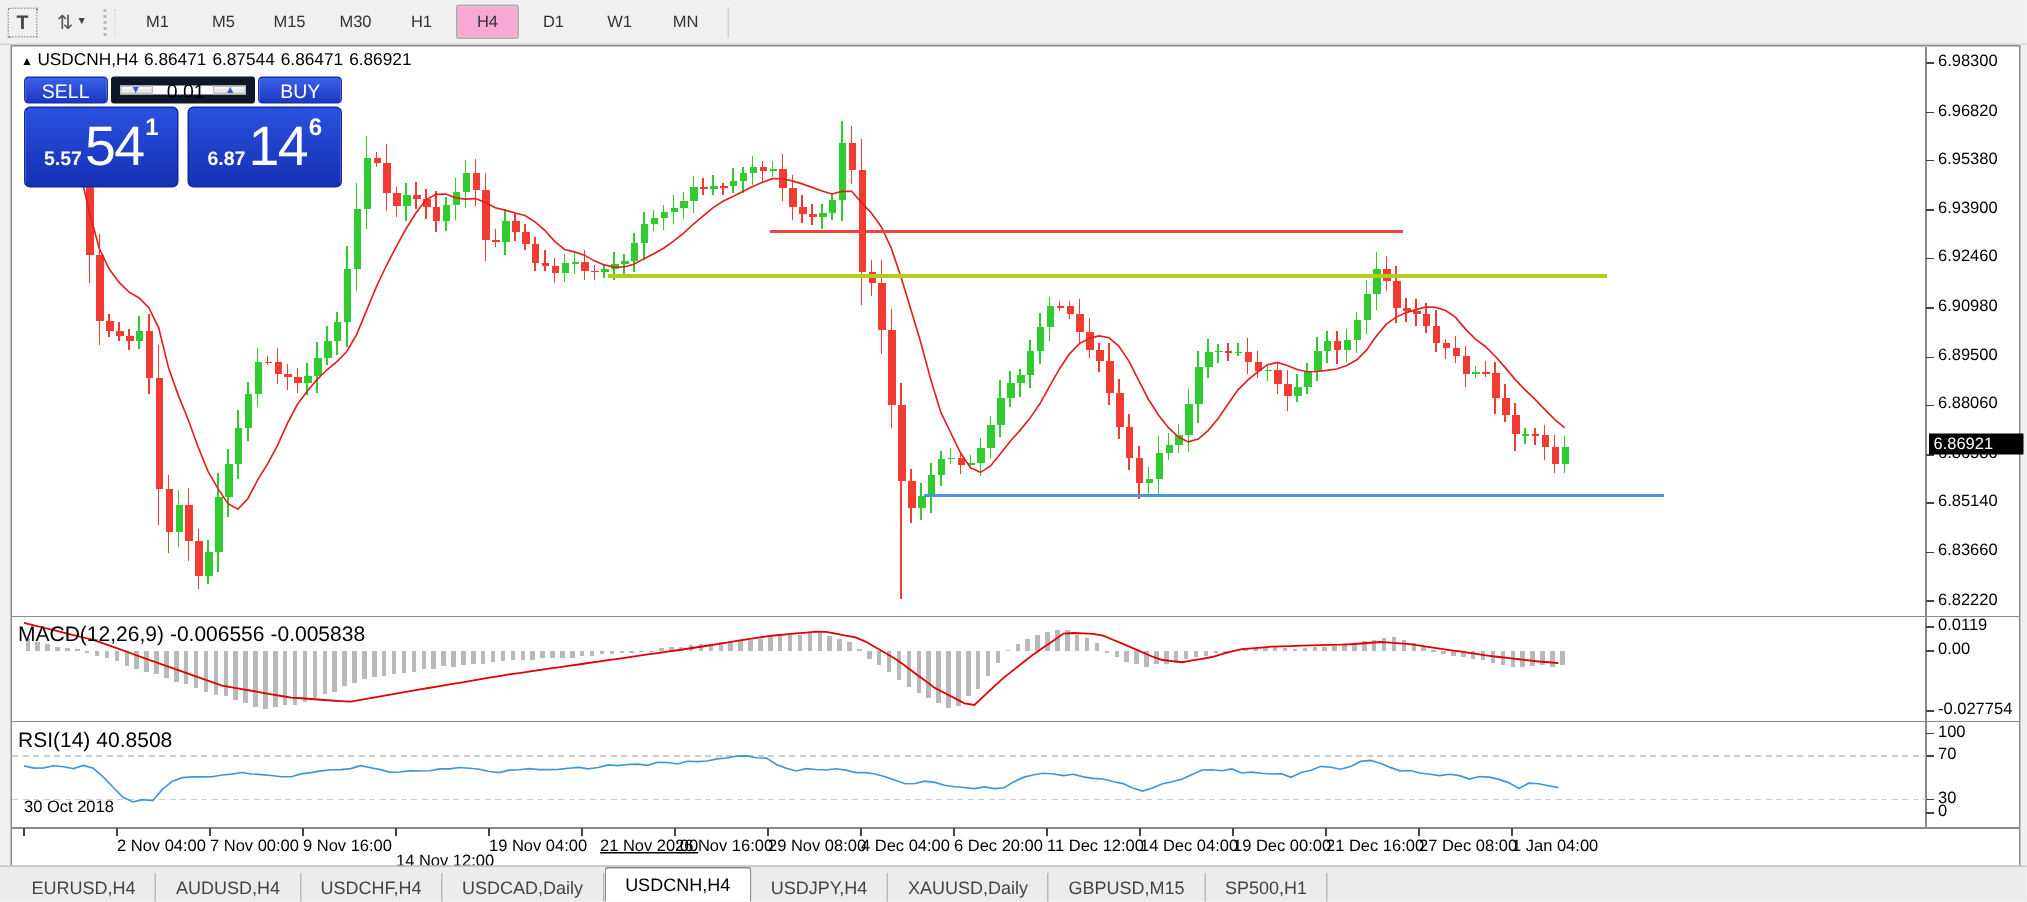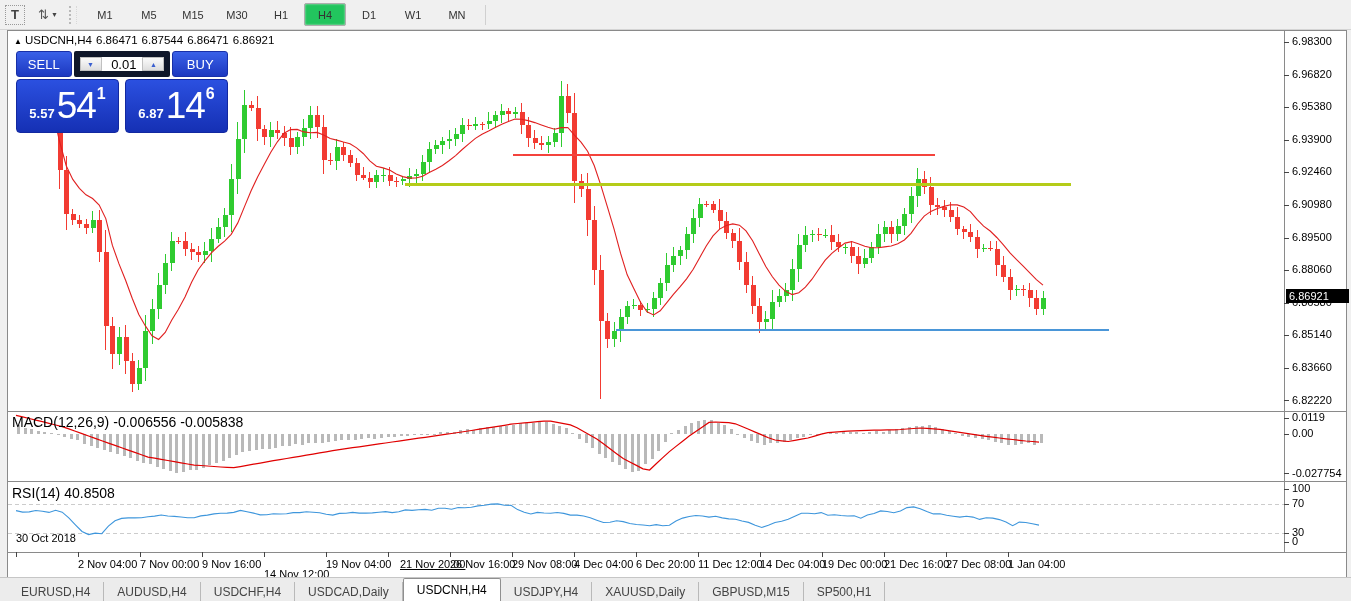--- a/index.html
+++ b/index.html
@@ -4,36 +4,36 @@
 <style>
   html,body{margin:0;padding:0;}
   body{width:1351px;height:601px;background:#f0f0f0;font-family:"Liberation Sans",sans-serif;position:relative;overflow:hidden;}
   
   #toolbar{position:absolute;left:0;top:0;width:1351px;height:29px;background:#f0f0f0;border-bottom:1px solid #d4d4d4;display:flex;align-items:center;}
   .tool-ico{width:22px;height:20px;margin-left:4px;display:flex;align-items:center;justify-content:center;color:#555;font-size:13px;cursor:pointer;}
   #texttool{border:1px dotted #999;width:18px;height:18px;margin-left:5px;font-weight:bold;color:#444;}
   .caret{font-size:7px;color:#444;margin-left:2px;}
   .grip{width:5px;height:18px;margin:0 6px 0 10px;border-left:2px dotted #b9b9b9;border-right:1px dotted #d9d9d9;}
   .tf-btn{min-width:30px;height:21px;margin:0 1px;padding:0 5px;display:flex;align-items:center;justify-content:center;font-size:11px;color:#333;border:1px solid transparent;border-radius:2px;cursor:pointer;}
-  .tf-btn.active{background:#22c55e;border:1px solid #aeaeae;box-shadow:inset 0 0 2px #ddd;}
+  .tf-btn.active{background:#f9a8d4;border:1px solid #aeaeae;box-shadow:inset 0 0 2px #ddd;}
   .tb-sep{width:1px;height:20px;background:#d0d0d0;margin:0 6px;}
   
   #chartwin{position:absolute;left:7px;top:30px;width:1338px;height:546px;background:#fff;border:1px solid #8a8a8a;box-sizing:content-box;}
   #chartwin svg{position:absolute;left:0;top:0;}
   .axlabel{position:absolute;font-size:11px;color:#000;white-space:nowrap;}
   .datelabel{position:absolute;font-size:11px;color:#000;white-space:nowrap;}
   #pricetag{position:absolute;left:1278px;width:60px;height:14px;background:#000;color:#fff;font-size:11px;line-height:14px;text-align:left;padding-left:3px;}
   #title{position:absolute;left:6px;top:3px;font-size:11.5px;color:#000;}
   #title span{margin-right:4px;}
   #title .tri{font-size:8px;margin-right:3px;}
   .panlabel{position:absolute;font-size:14px;color:#000;}
   .panlabel span{margin-right:4px;}
   
   #tpanel{position:absolute;left:8px;top:20px;width:212px;}
-  .tp-row1{display:flex;height:26px;}
+  .tp-row1{display:flex;height:18px;}
   .btn-blue{background:linear-gradient(#3a61e8,#1c38c0);color:#fff;border:1px solid #1830a8;border-radius:3px;font-size:13px;display:flex;align-items:center;justify-content:center;cursor:pointer;}
   #sellbtn,#buybtn{width:58px;}
   #volbox{width:92px;margin:0 2px;display:flex;border:6px solid #0f172a;background:#fff;border-radius:2px;}
   .spin{width:20px;background:linear-gradient(#fbfbfb,#dedede);border:1px solid #c0c0c0;display:flex;align-items:center;justify-content:center;font-size:7px;color:#3a5fd0;cursor:pointer;}
   #volval{flex:1;display:flex;align-items:center;justify-content:flex-end;padding-right:6px;font-size:13px;color:#000;}
   .tp-row2{display:flex;margin-top:2px;gap:6px;}
   .pricebox{width:103px;height:52px;background:linear-gradient(#2b50e0,#1530b4);border:1px solid #1228a0;border-radius:4px;color:#fff;display:flex;align-items:center;justify-content:center;cursor:pointer;}
   .pb-small{font-size:13px;font-weight:bold;margin-right:2px;margin-top:14px;}
   .pb-big{font-size:37px;letter-spacing:-1px;}
   .pb-sup{font-size:16px;font-weight:bold;margin-left:1px;transform:translateY(-12px);}

